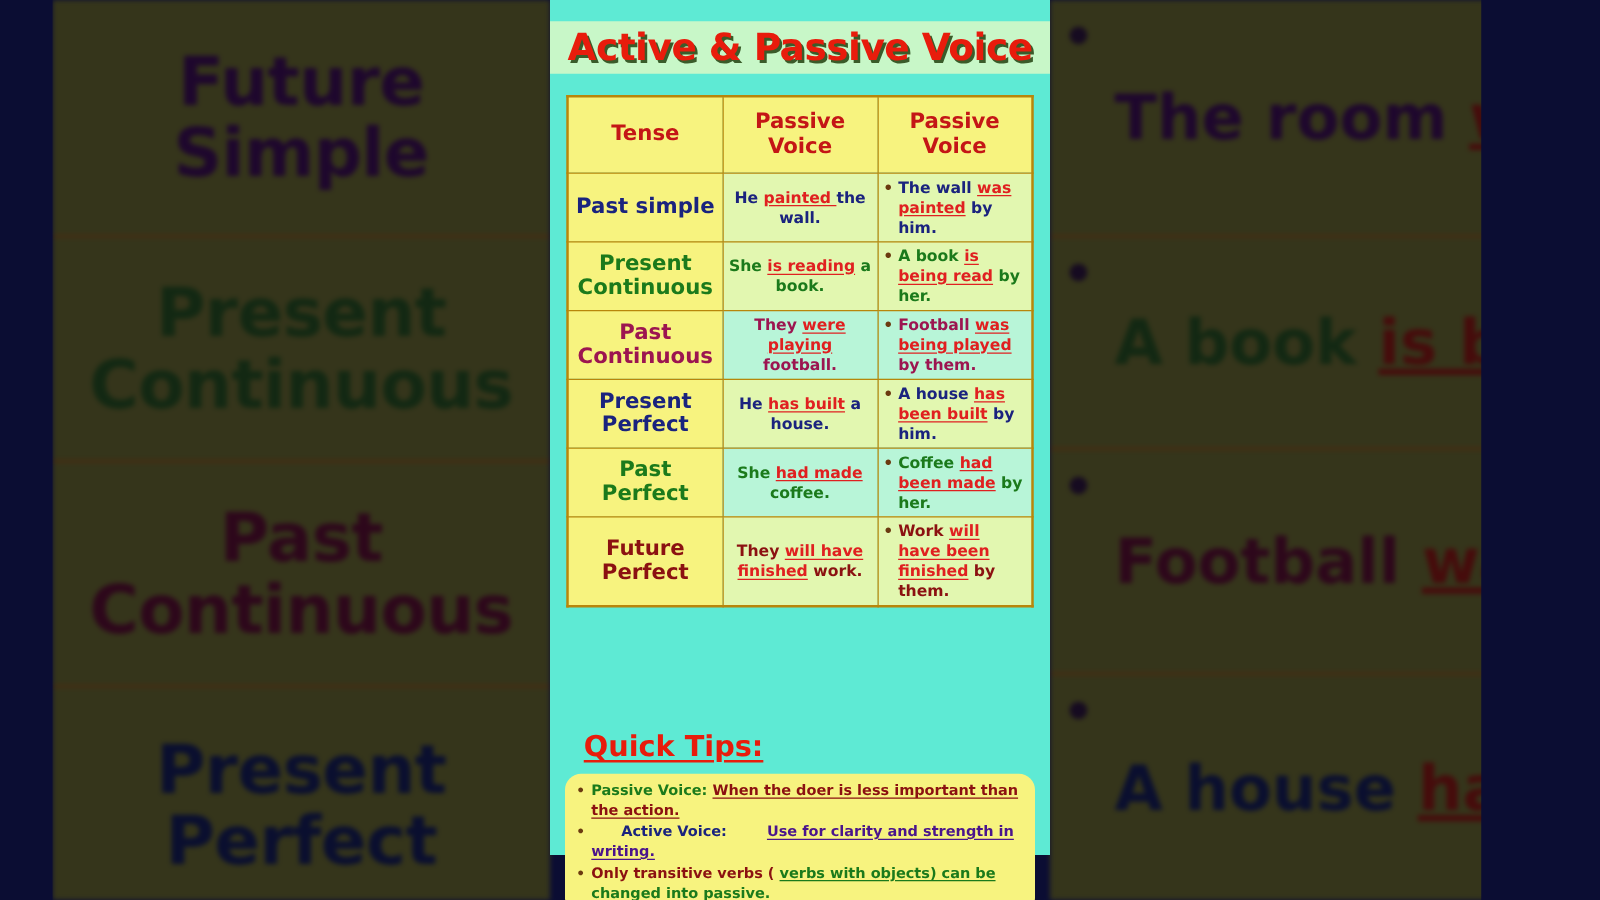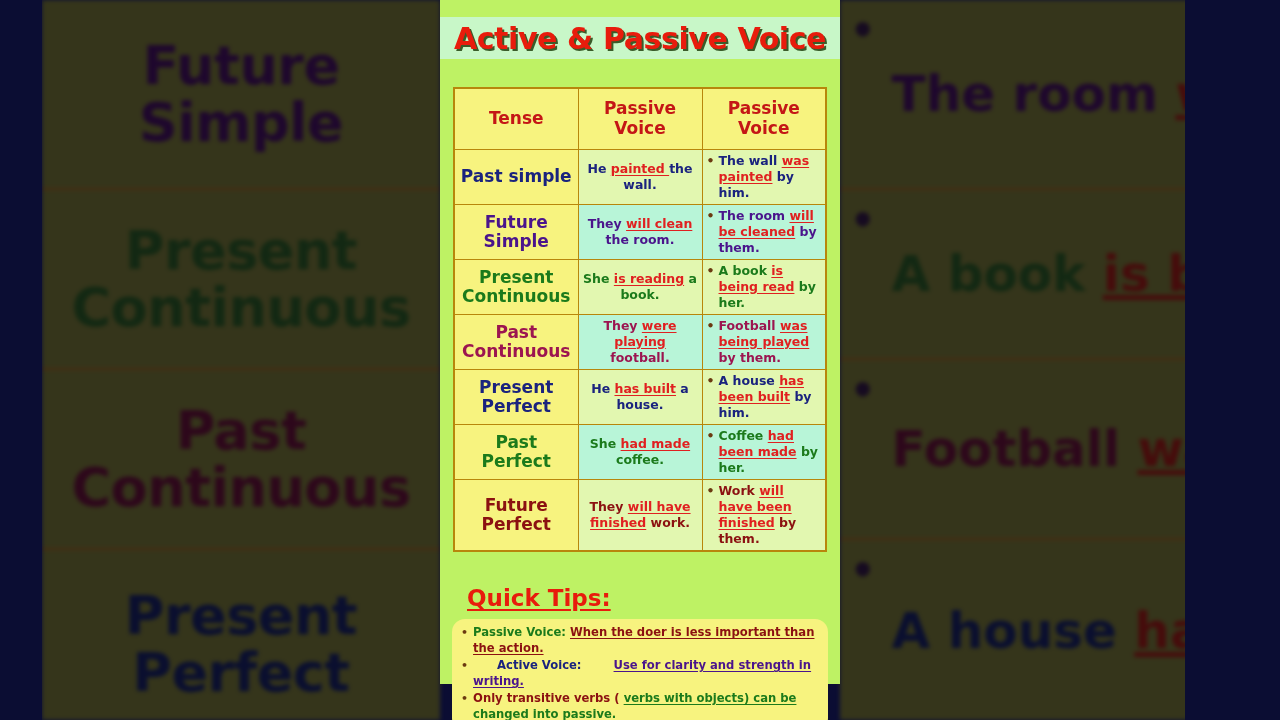--- a/index.html
+++ b/index.html
@@ -38,38 +38,38 @@
     font-weight:bold;font-size:50px;line-height:1.18;
     padding-left:10px;
   }
   .bg-right .bg-bullet{color:#2a1240;margin-right:16px;font-size:40px;align-self:flex-start;line-height:1.5;}
   .bg-right .bg-txt{flex:1;}
   .bg-u{text-decoration:underline;text-underline-offset:4px;}
 
   
   #center{
     position:absolute;left:440px;top:0;width:400px;height:684px;
-    background:#bef264;
+    background:#5eead4;
     box-sizing:border-box;
   }
   .title-band{
     position:absolute;left:0;top:17px;width:400px;height:42px;
     background:#c8f7c8;
     display:flex;align-items:center;justify-content:center;
   }
   .title-band .title-txt{
     font-size:30px;font-weight:bold;color:#e81c0c;
     letter-spacing:-.4px;
     text-shadow:2px 2px 0 #3a5c2a;
     white-space:nowrap;
   }
 
   
   table.vt{
-    position:absolute;left:13px;top:87px;width:374px;
+    position:absolute;left:13px;top:76px;width:374px;
     border-collapse:collapse;
     table-layout:fixed;
     border:2px solid #b8860b;
   }
   table.vt td,table.vt th{
     border:1px solid #b8860b;
     vertical-align:middle;
     box-sizing:border-box;
     padding:3px 4px;
   }
@@ -197,30 +197,20 @@
           <tr class="rowB">
             <td class="tense t-navy">Past simple</td>
             <td class="act t-navy"><span>He </span><u class="v">painted </u><span>the wall.</span></td>
             <td class="pas t-navy">
               <div class="bl">
                 <span class="bu">•</span>
                 <span><span>The wall </span><u class="v">was painted</u><span> by him.</span></span>
               </div>
             </td>
           </tr>
-          <tr class="rowA">
-            <td class="tense t-purple">Future Simple</td>
-            <td class="act t-purple"><span>They </span><u class="v">will clean</u><span> the room.</span></td>
-            <td class="pas t-purple">
-              <div class="bl">
-                <span class="bu">•</span>
-                <span><span>The room </span><u class="v">will be cleaned</u><span> by them.</span></span>
-              </div>
-            </td>
-          </tr>
           <tr class="rowB">
             <td class="tense t-green">Present Continuous</td>
             <td class="act t-green"><span>She </span><u class="v">is reading</u><span> a book.</span></td>
             <td class="pas t-green">
               <div class="bl">
                 <span class="bu">•</span>
                 <span><span>A book </span><u class="v">is being read</u><span> by her.</span></span>
               </div>
             </td>
           </tr>

